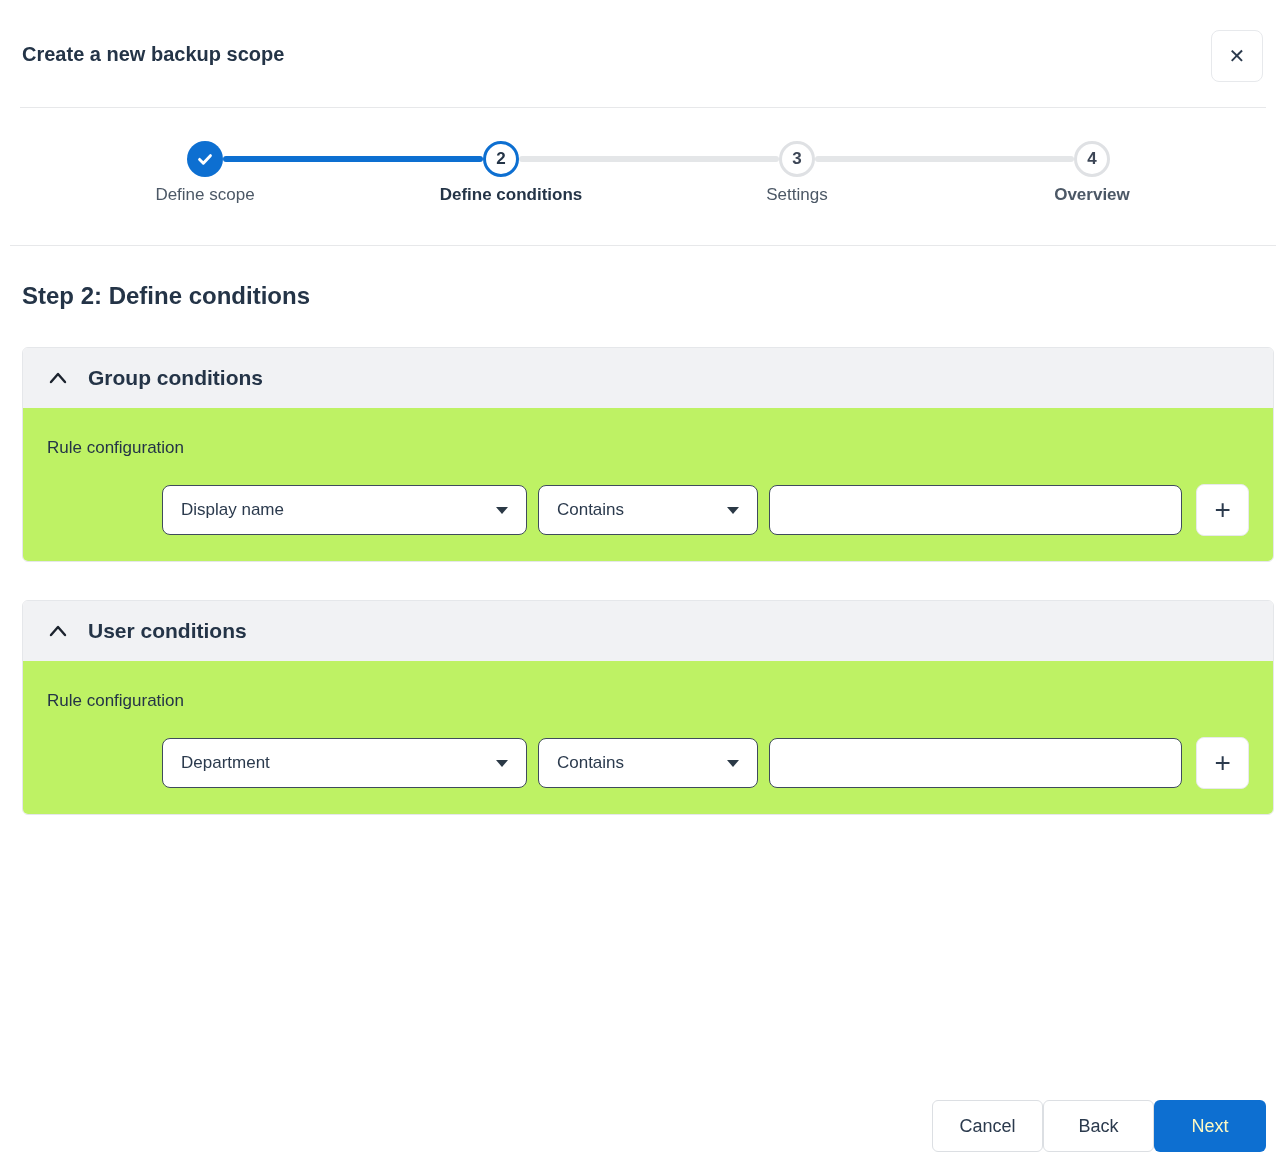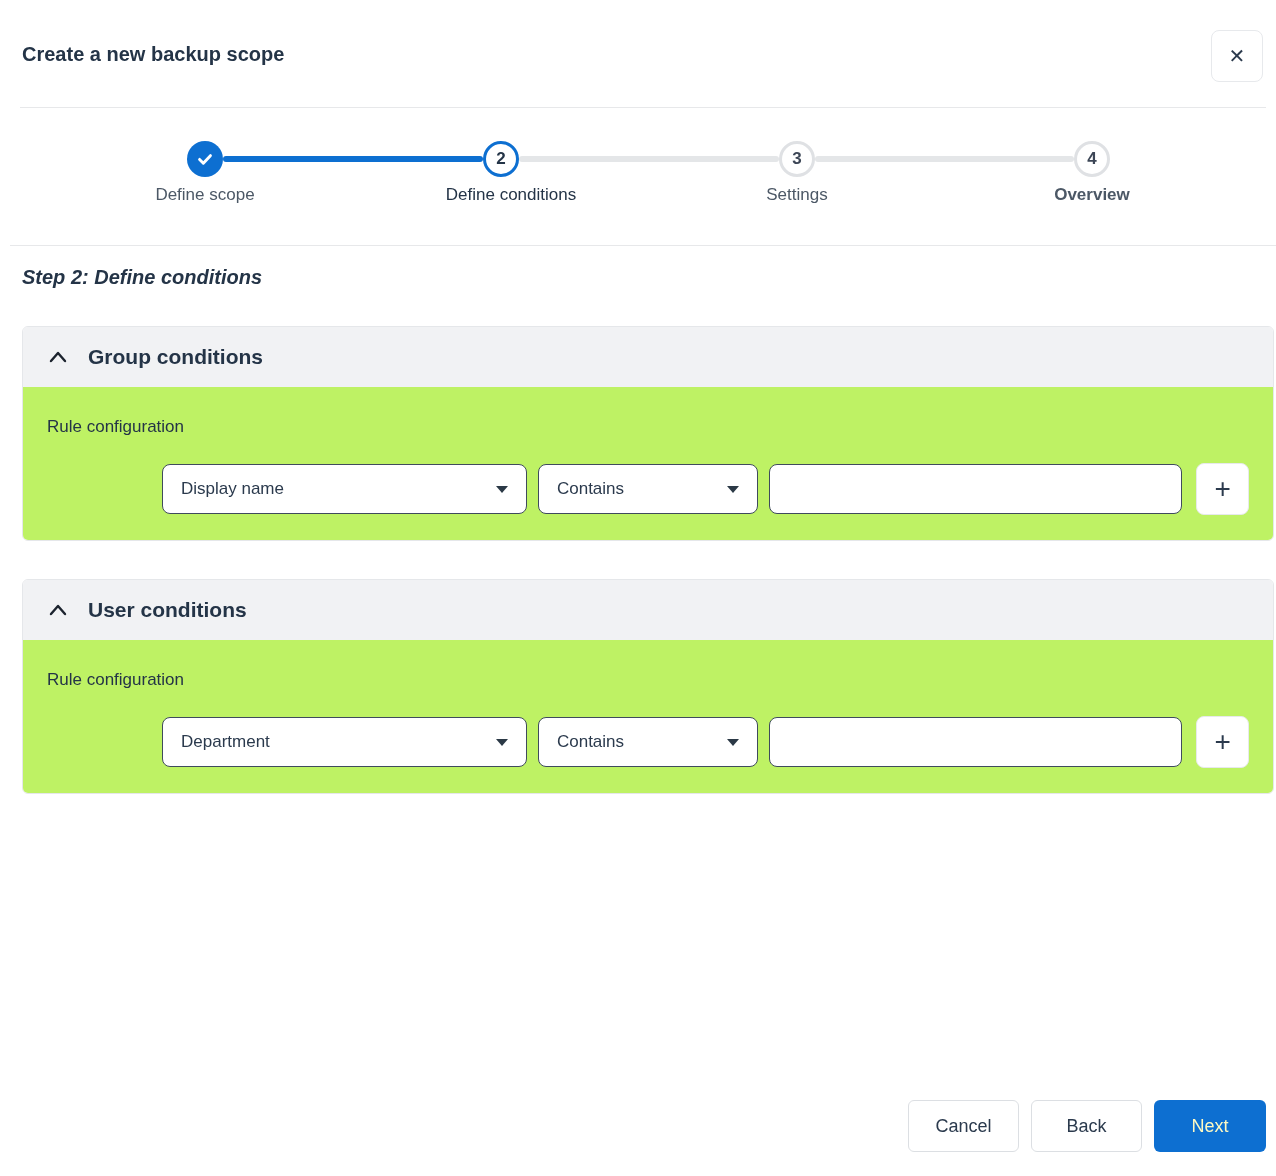--- a/index.html
+++ b/index.html
@@ -44,26 +44,26 @@
   .step-circle.completed{background:var(--accent-blue);border:none;}
   .step-circle.current{border:3px solid var(--accent-blue);color:var(--dark-navy);}
   .step-circle.upcoming{border:3px solid #dfe1e4;color:#3c4656;}
   .connector{position:absolute;top:48px;height:6px;border-radius:3px;}
   .connector.done{background:var(--accent-blue);}
   .connector.todo{background:var(--connector-gray);}
   .step-label{
     position:absolute;top:77px;transform:translateX(-50%);
     white-space:nowrap;font-size:17px;color:var(--text-gray);
   }
-  .step-label.current{font-weight:400;color:var(--dark-navy);padding-left:20px;}
+  .step-label.current{font-weight:700;color:var(--dark-navy);padding-left:20px;}
   
   .main{padding:0 2px 0 22px;}
   .step-heading{
-    margin-top:20px;margin-bottom:37px;
-    font-size:20px;font-weight:700;color:var(--dark-navy);font-style:italic;
+    margin-top:36px;margin-bottom:37px;
+    font-size:24px;font-weight:700;color:var(--dark-navy);
   }
   .section-card{
     border:1px solid var(--card-border);border-radius:6px;
     margin-bottom:38px;overflow:hidden;background:#fff;
   }
   .section-head{
     height:60px;background:var(--header-gray);
     display:flex;align-items:center;padding-left:25px;cursor:pointer;
   }
   .chevron{width:20px;height:16px;margin-right:20px;display:flex;align-items:center;}
@@ -86,21 +86,21 @@
     width:414px;height:50px;border:1.5px solid var(--field-border);border-radius:8px;
     font-size:17px;color:#2b3a4d;padding:0 16px;margin-right:14px;outline:none;
     font-family:"Liberation Sans","DejaVu Sans",sans-serif;
   }
   .add-btn{
     width:53px;height:52px;background:#fff;border:1px solid var(--light-border);
     border-radius:8px;display:flex;align-items:center;justify-content:center;
     font-size:28px;font-weight:400;color:#2b3a4d;cursor:pointer;line-height:1;
   }
   
-  .footer{position:absolute;right:10px;bottom:24px;display:flex;gap:12px;}
+  .footer{position:absolute;right:10px;bottom:24px;display:flex;}
   .btn{
     height:52px;border-radius:6px;font-size:18px;cursor:pointer;
     display:flex;align-items:center;justify-content:center;
     font-family:"Liberation Sans","DejaVu Sans",sans-serif;
   }
   .btn-secondary{width:111px;background:#fff;border:1px solid #dcdfe3;color:#2b3a4d;}
   .btn-primary{width:112px;background:var(--accent-blue);border:none;color:#fef9c3;font-weight:400;}
 </style>
 </head>
 <body>

